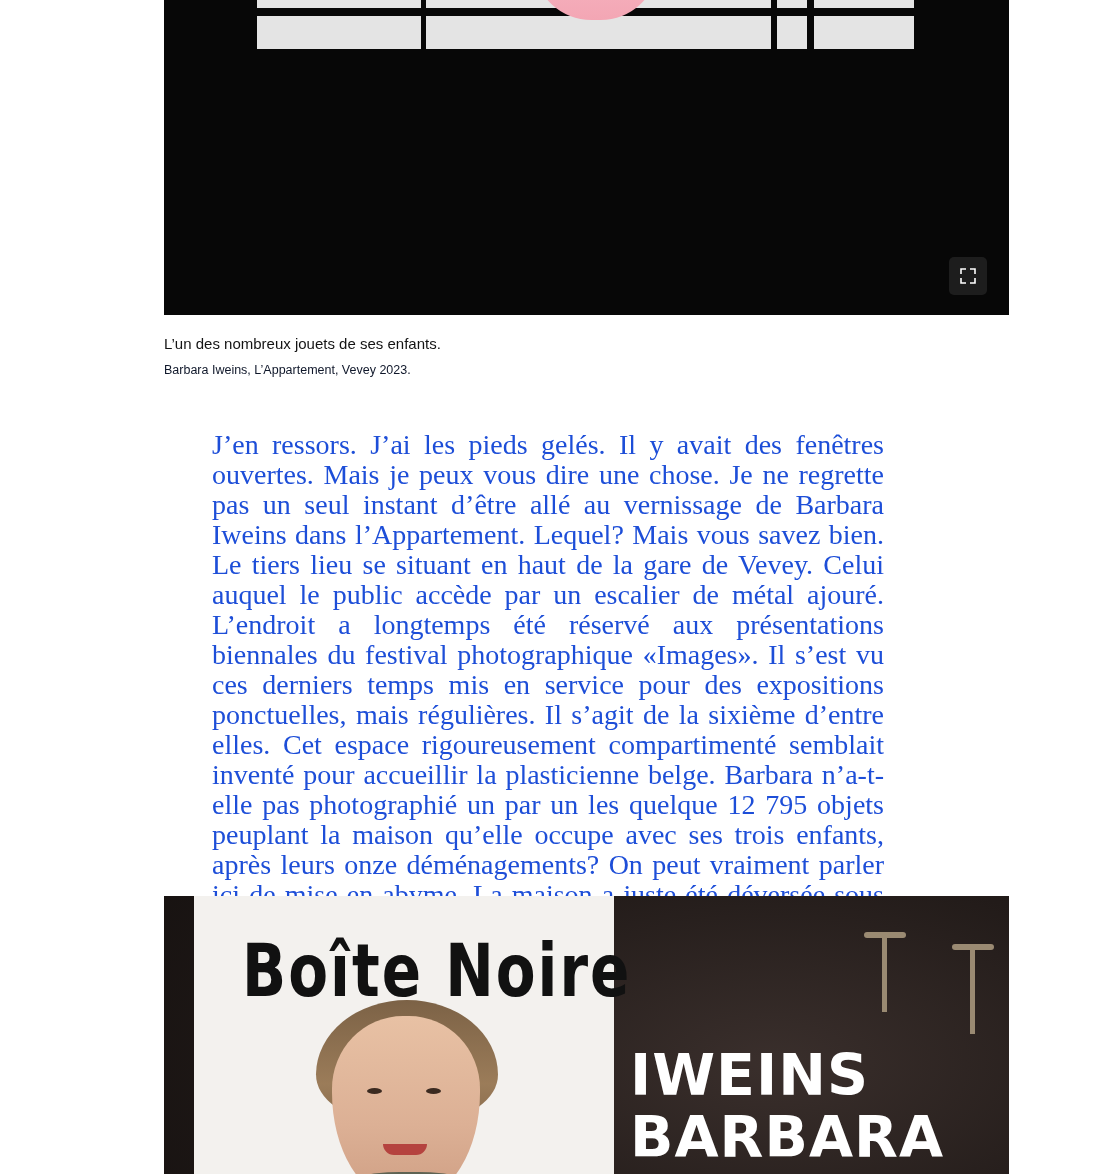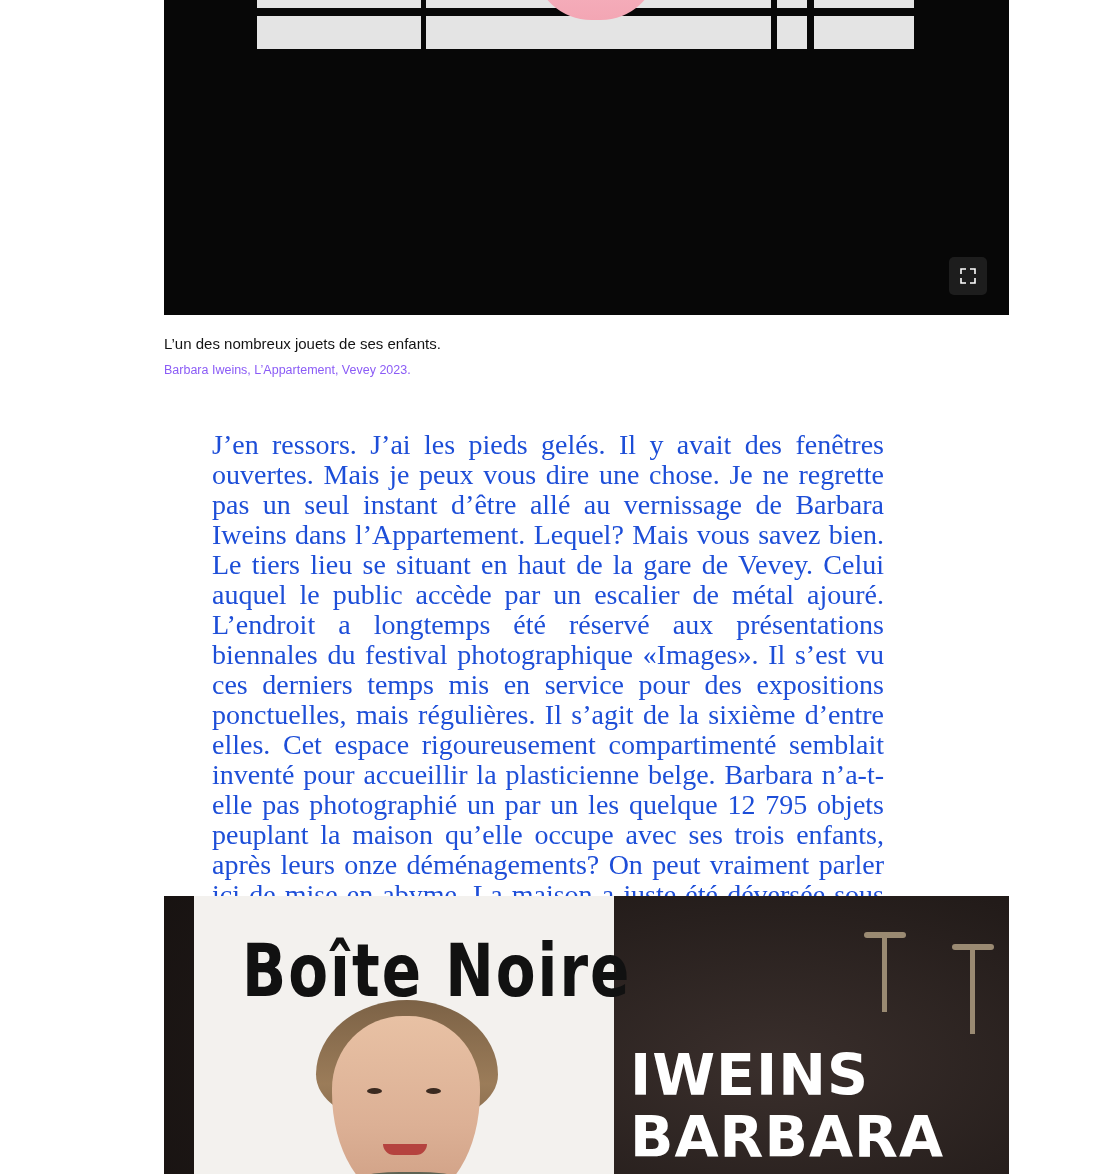--- a/index.html
+++ b/index.html
@@ -86,21 +86,21 @@
     margin-top: 18px;
     font-size: 15px;
     line-height: 1.4;
     color: #141414;
     font-family: "Liberation Sans", sans-serif;
   }
   .credit {
     margin-top: 8px;
     font-size: 12.5px;
     line-height: 1.4;
-    color: #8b5cf6;
+    color: #0f172a;
     font-family: "Liberation Sans", sans-serif;
   }
 
   
   .article-body {
     position: absolute;
     left: 212px;
     top: 430px;
     width: 672px;
     font-family: "Liberation Serif", serif;

